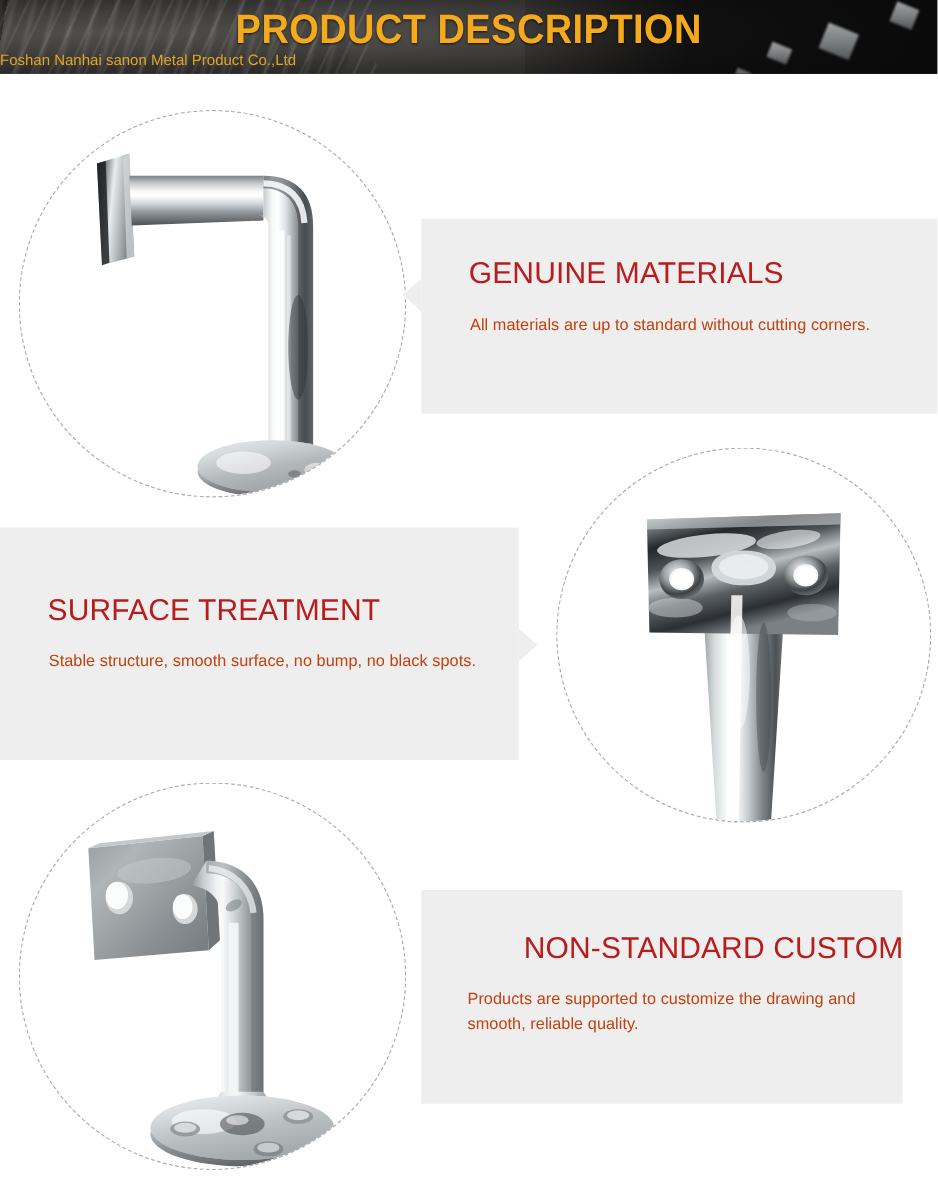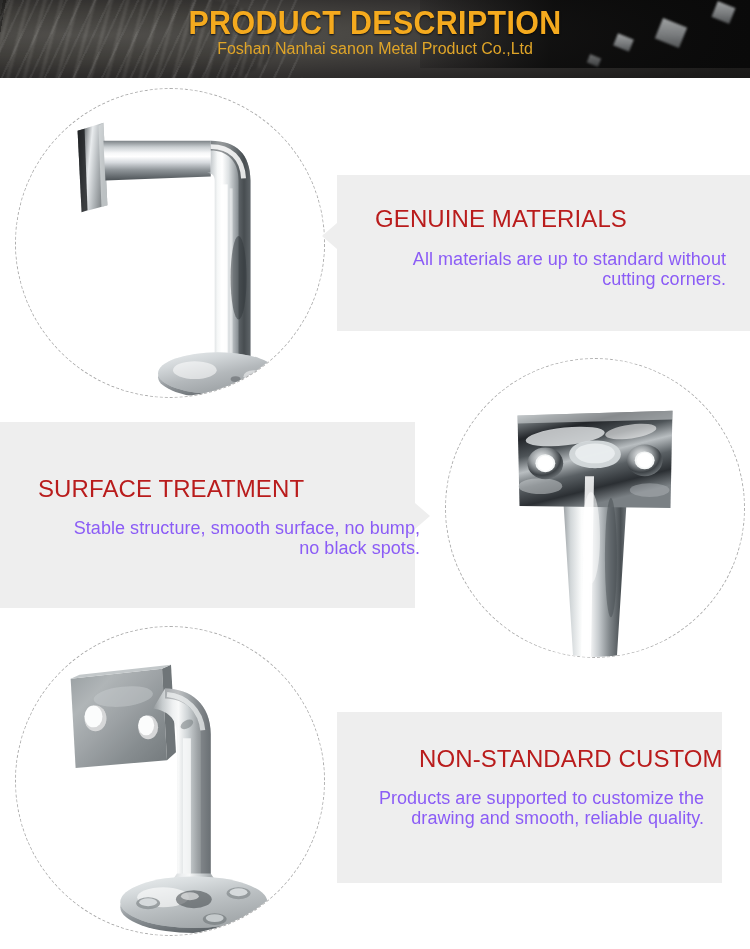--- a/index.html
+++ b/index.html
@@ -7,21 +7,21 @@
   html, body {
     width:750px; height:949px;
     background:#ffffff;
     font-family:"Liberation Sans", sans-serif;
     overflow:hidden;
   }
   .page { position:relative; width:750px; height:949px; background:#fff; }
 
   
   .banner {
-    position:absolute; left:0; top:0; width:750px; height:78px;
+    position:absolute; left:0; top:0; width:750px; height:59px;
     overflow:hidden; background:#14120f;
   }
   .banner-bg {
     position:absolute; inset:0;
     background:
       linear-gradient(100deg, rgba(255,255,255,0.055) 0 3px, transparent 3px 11px),
       linear-gradient(100deg, rgba(0,0,0,0.35) 0 6px, transparent 6px 14px),
       radial-gradient(150% 120% at 12% 45%, #5c5a56 0%, #494743 24%, #333130 45%, #1d1c1b 68%, #0d0d0c 100%);
   }
   
@@ -64,43 +64,42 @@
     font-weight:bold;
     letter-spacing:0.4px;
     color:#f5aa1e;
     font-family:"Liberation Sans", sans-serif;
     transform:scaleX(0.92);
     text-shadow:0 1px 2px rgba(0,0,0,.75);
     white-space:nowrap;
   }
   .banner-sub {
     position:absolute; left:0; right:0; top:41px;
-    text-align:center;
-    font-size:16px; line-height:15px;
+    text-align:left;
+    font-size:12px; line-height:15px;
     color:#e0a528;
     font-family:"Liberation Sans", sans-serif;
     white-space:nowrap;
   }
 
   
   .panel { position:absolute; background:#eeeeee; }
   .panel h2 {
     font-weight:normal;
     color:#b91c1c;
     font-size:24px;
     line-height:28px;
     letter-spacing:0.1px;
     white-space:nowrap;
   }
   .panel p {
-    color:#8b5cf6;
-    font-size:18px;
+    color:#c2410c;
+    font-size:13px;
     line-height:19.5px;
     letter-spacing:0.05px;
-    text-align:right;
   }
   
   .notch { position:absolute; width:0; height:0; }
   .notch-left {
     border-top:13px solid transparent;
     border-bottom:13px solid transparent;
     border-right:15px solid #eeeeee;
     left:-15px;
   }
   .notch-right {
@@ -110,21 +109,21 @@
     right:-15px;
   }
 
   #panel1 { left:337px; top:175px; width:413px; height:156px; }
   #panel1 h2 { position:absolute; left:38px; top:30px; }
   #panel1 p  { position:absolute; left:39px; top:75px; width:350px; }
   #panel1 .notch-left { top:48px; }
 
   #panel2 { left:0px; top:422px; width:415px; height:186px; }
   #panel2 h2 { position:absolute; left:38px; top:53px; }
-  #panel2 p  { position:absolute; left:39px; top:97px; width:355px;margin-left:26px; }
+  #panel2 p  { position:absolute; left:39px; top:97px; width:355px; }
   #panel2 .notch-right { top:81px; }
 
   #panel3 { left:337px; top:712px; width:385px; height:171px; }
   #panel3 h2 { position:absolute; left:36px; top:33px;margin-left:46px; }
   #panel3 p  { position:absolute; left:37px; top:77px; width:330px; }
 
   
   .photo {
     position:absolute;
     border-radius:50%;

